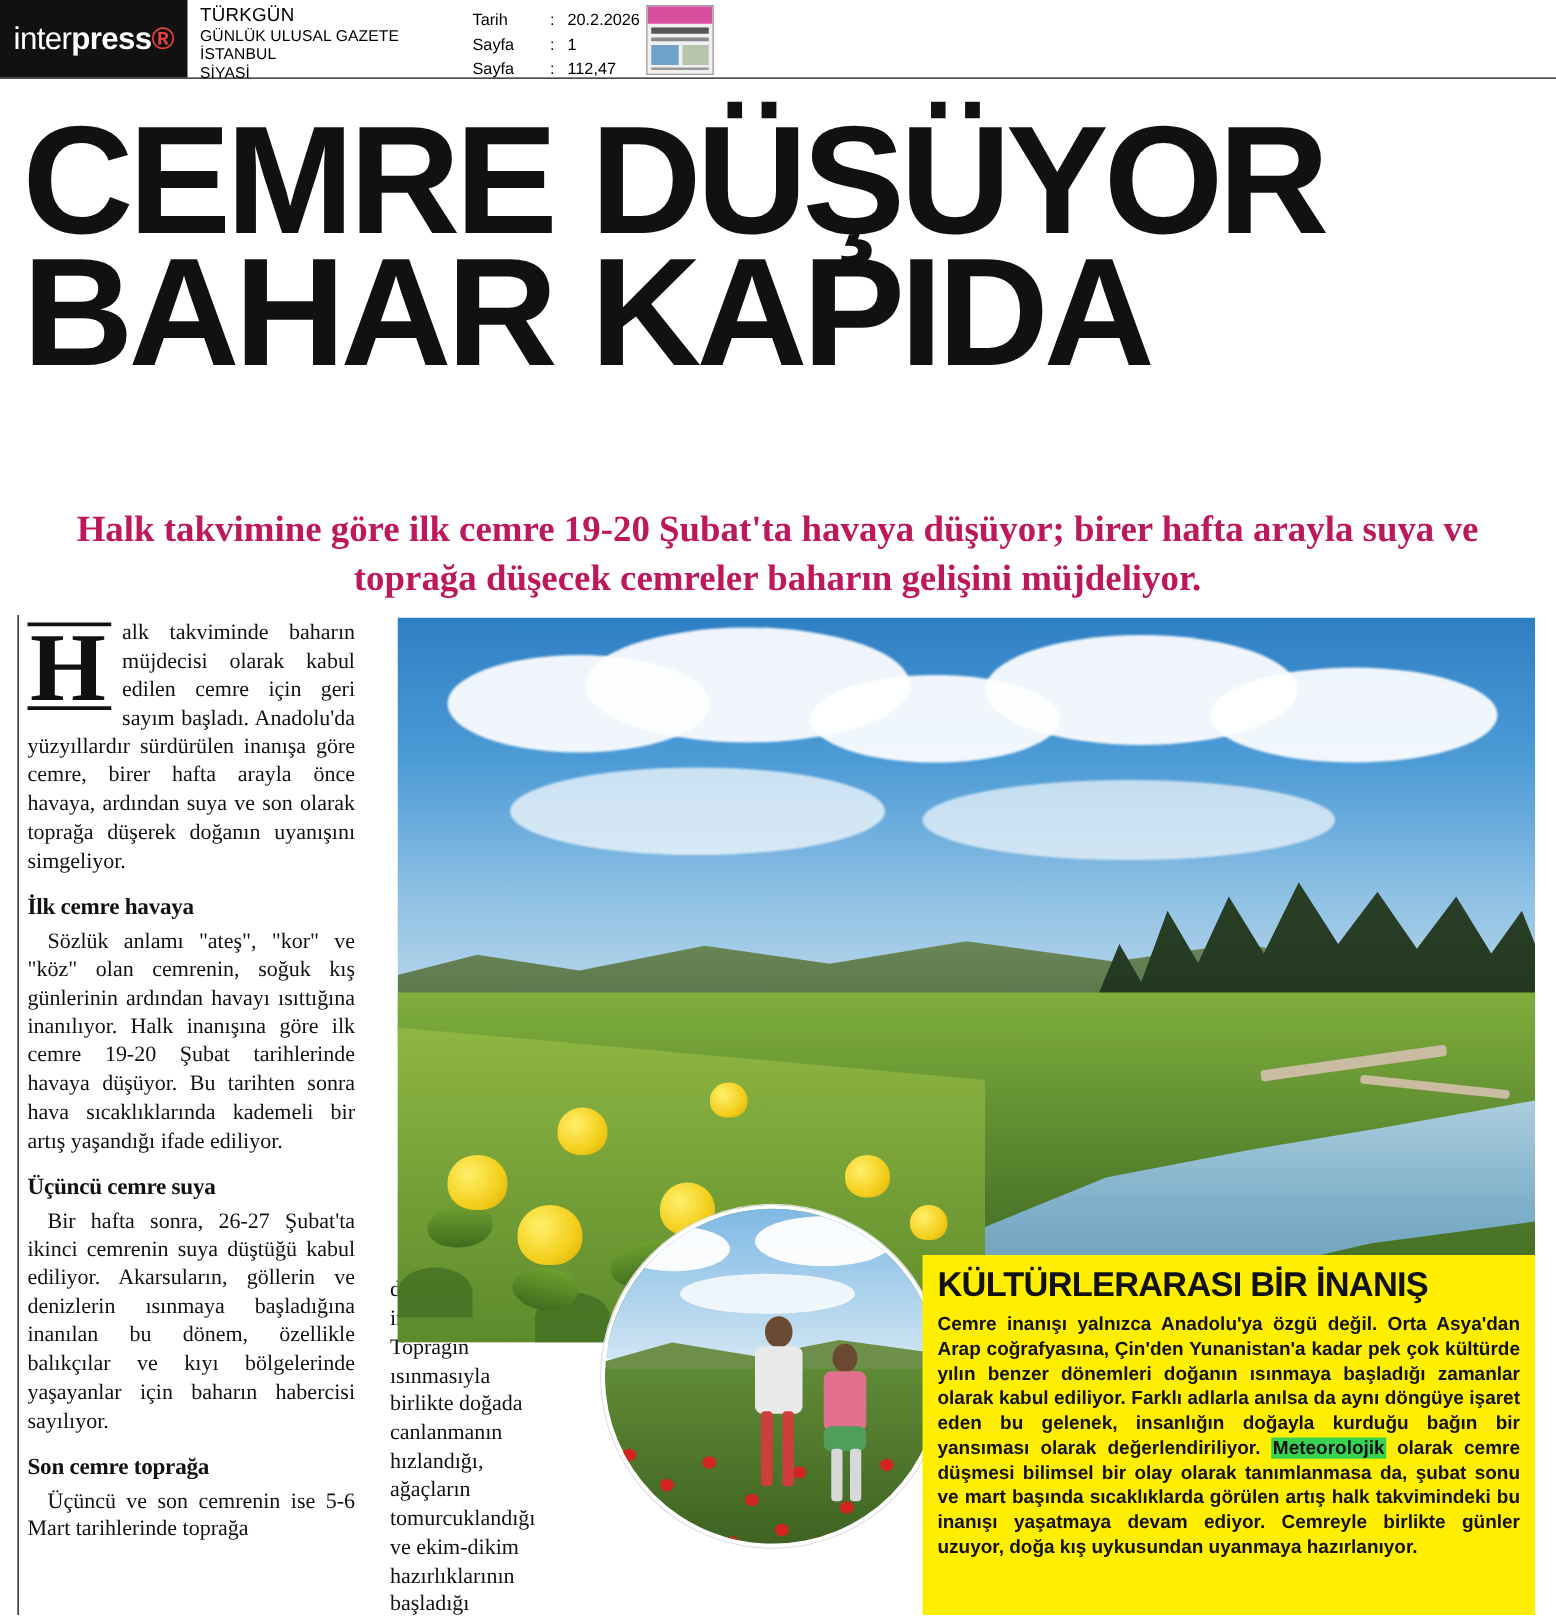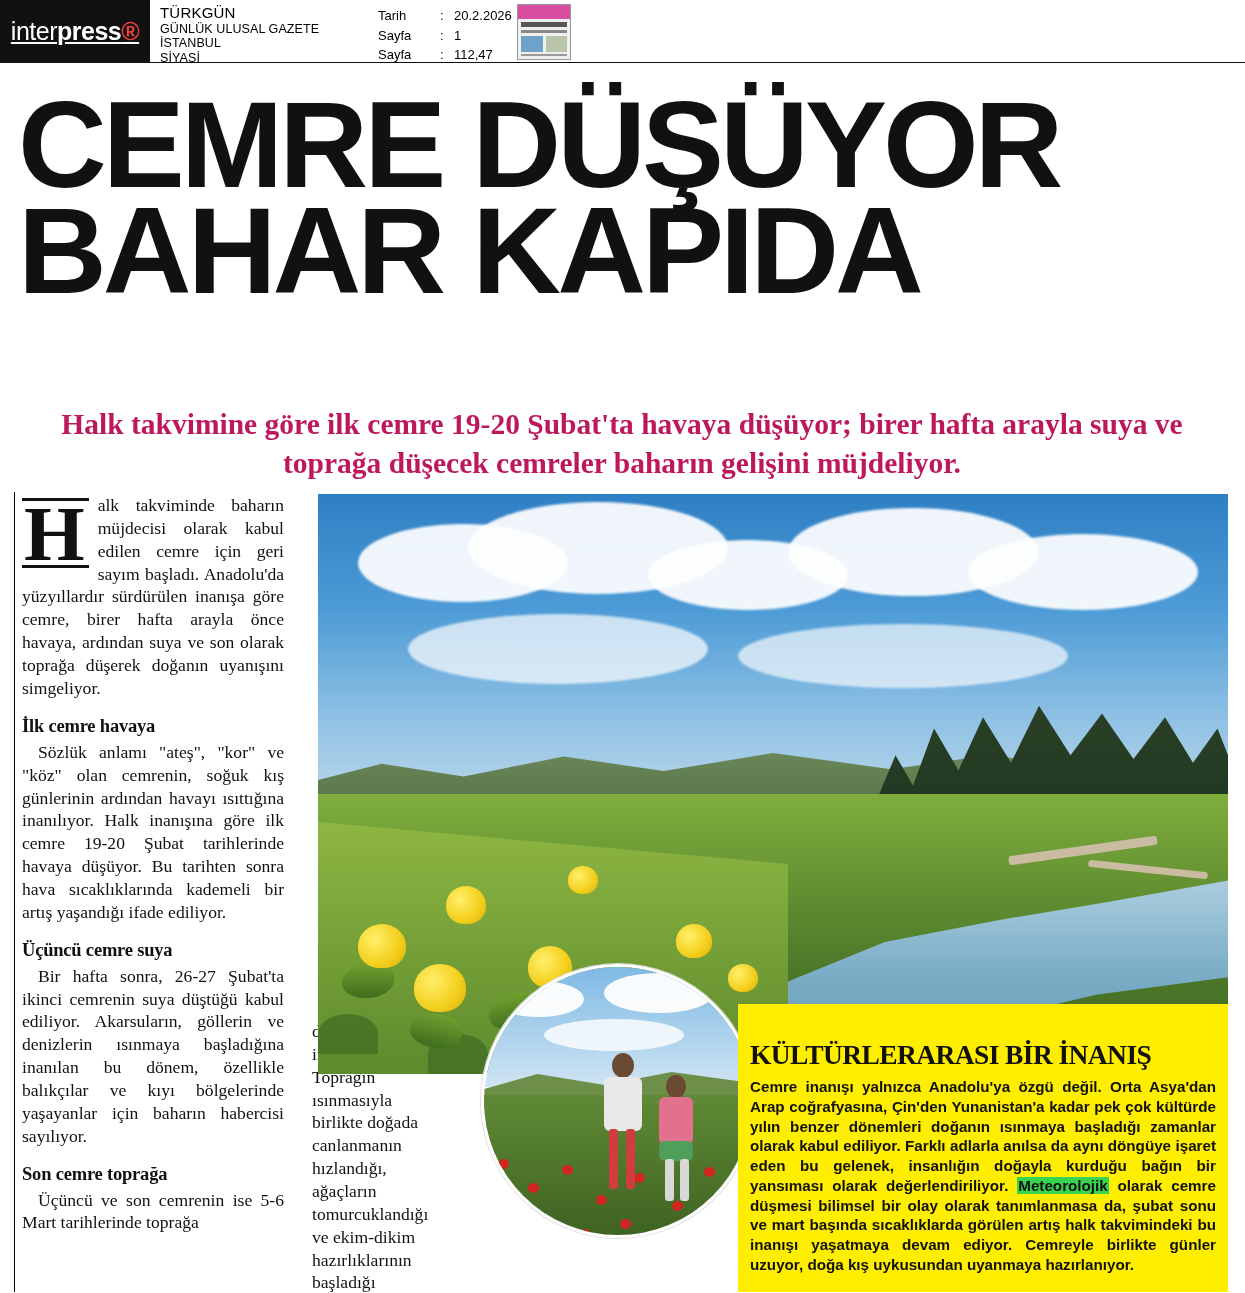--- a/index.html
+++ b/index.html
@@ -8,21 +8,21 @@
     font-family:"Liberation Sans",sans-serif;color:#000;
     overflow:hidden;position:relative;
   }
   
   .masthead{
     position:absolute;left:0;top:0;width:1245px;height:62px;
     border-bottom:1px solid #111;
   }
   .brand{
     position:absolute;left:0;top:0;width:150px;height:62px;
-    background:#111;color:#fff;display:flex;align-items:center;justify-content:center;text-decoration:underline;
+    background:#111;color:#fff;display:flex;align-items:center;justify-content:center;
   }
   .brand-text{font-size:25px;font-weight:400;letter-spacing:-.5px;font-family:"Liberation Sans",sans-serif;}
   .brand-text b{font-weight:700;}
   .brand-dot{color:#e8413c;font-weight:700;font-size:25px;}
   .paper-info{position:absolute;left:160px;top:4px;width:210px;line-height:1.18;}
   .paper-name{font-size:15px;font-weight:400;letter-spacing:.2px;}
   .paper-sub{font-size:12.5px;letter-spacing:.1px;}
   .meta{position:absolute;left:378px;top:6px;font-size:13px;line-height:1.5;}
   .meta-row{display:flex;}
   .meta-k{width:62px;}
@@ -123,22 +123,22 @@
   .kid{position:absolute;}
   .kid .head{position:absolute;width:22px;height:25px;border-radius:50%;background:#6b4a33;}
   .kid .body{position:absolute;border-radius:6px;}
   .kid .leg{position:absolute;width:9px;border-radius:3px;}
 
   
   .yellowbox{
     position:absolute;left:738px;top:1004px;width:490px;height:288px;background:#ffee00;
   }
   .yb-title{
-    font-family:Liberation Serif, serif;font-weight:700;font-size:27.5px;
-    letter-spacing:-.6px;padding:8px 12px 0 12px;color:#111;margin-top:27px;
+    font-family:Liberation Sans, sans-serif;font-weight:700;font-size:27.5px;
+    letter-spacing:-.6px;padding:8px 12px 0 12px;color:#111;
   }
   .yb-text{
     font-family:"Liberation Sans",sans-serif;font-size:15.2px;line-height:1.30;
     padding:6px 12px 0 12px;text-align:justify;color:#111;font-weight:600;
   }
   .hl{background:#39d44f;padding:0 1px;margin-top:40px;}
 </style>
 </head>
 <body>
 

